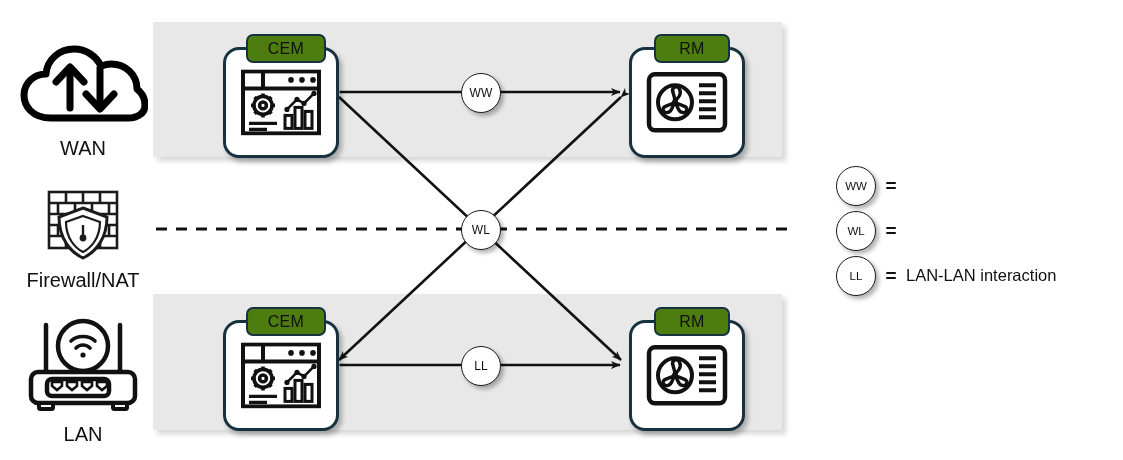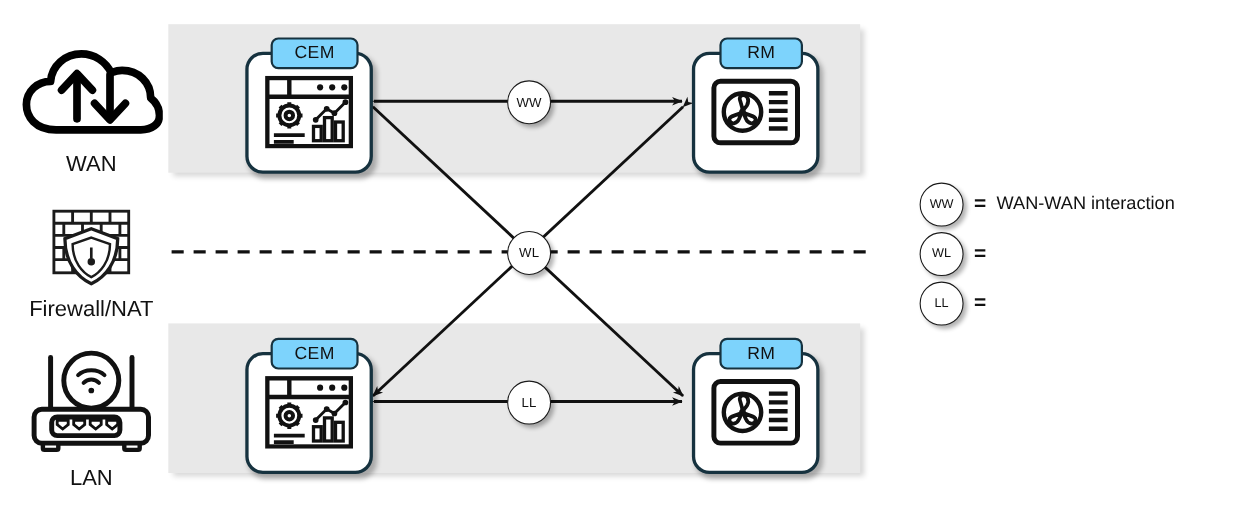--- a/index.html
+++ b/index.html
@@ -13,21 +13,21 @@
   
   .sidecol{position:absolute;width:150px;text-align:center;}
   .sidecol .glyph{display:block;margin:0 auto;}
   .sidecol .cap{display:block;font-size:20px;line-height:24px;margin-top:2px;color:#111;
                 font-family:"Liberation Sans","DejaVu Sans",sans-serif;}
 
   
   .card{position:absolute;width:110px;height:105px;background:#fff;
         border:3px solid #16323f;border-radius:16px;
         box-shadow:3px 4px 5px rgba(0,0,0,.28);}
-  .cardtab{position:absolute;height:25px;background:#7dd3fc;border:2.5px solid #16323f;
+  .cardtab{position:absolute;height:25px;background:#4d7c0f;border:2.5px solid #16323f;
            border-radius:7px;display:flex;align-items:center;justify-content:center;
            font-size:16px;color:#111;letter-spacing:.3px;z-index:3;}
   .cardicon{position:absolute;left:50%;top:50%;transform:translate(-50%,-48%);}
 
   
   svg.edges{position:absolute;left:0;top:0;width:1123px;height:460px;overflow:visible;}
 
   
   .node{position:absolute;background:#fff;border:1.6px solid #1a1a1a;border-radius:50%;
         display:flex;align-items:center;justify-content:center;
@@ -309,29 +309,29 @@
   <div class="node big" style="left:461px;top:346px;">
     <span>LL</span>
   </div>
 
   <div class="legend">
     <div class="legrow">
       <div class="legcircle">
         <span>WW</span>
       </div>
       <div class="legeq">=</div>
-      <div class="legtext">WAN-WAN interaction</div>
     </div>
     <div class="legrow">
       <div class="legcircle">
         <span>WL</span>
       </div>
       <div class="legeq">=</div>
     </div>
     <div class="legrow">
       <div class="legcircle">
         <span>LL</span>
       </div>
       <div class="legeq">=</div>
+      <div class="legtext">LAN-LAN interaction</div>
     </div>
   </div>
 
 </div>
 
 </body></html>

